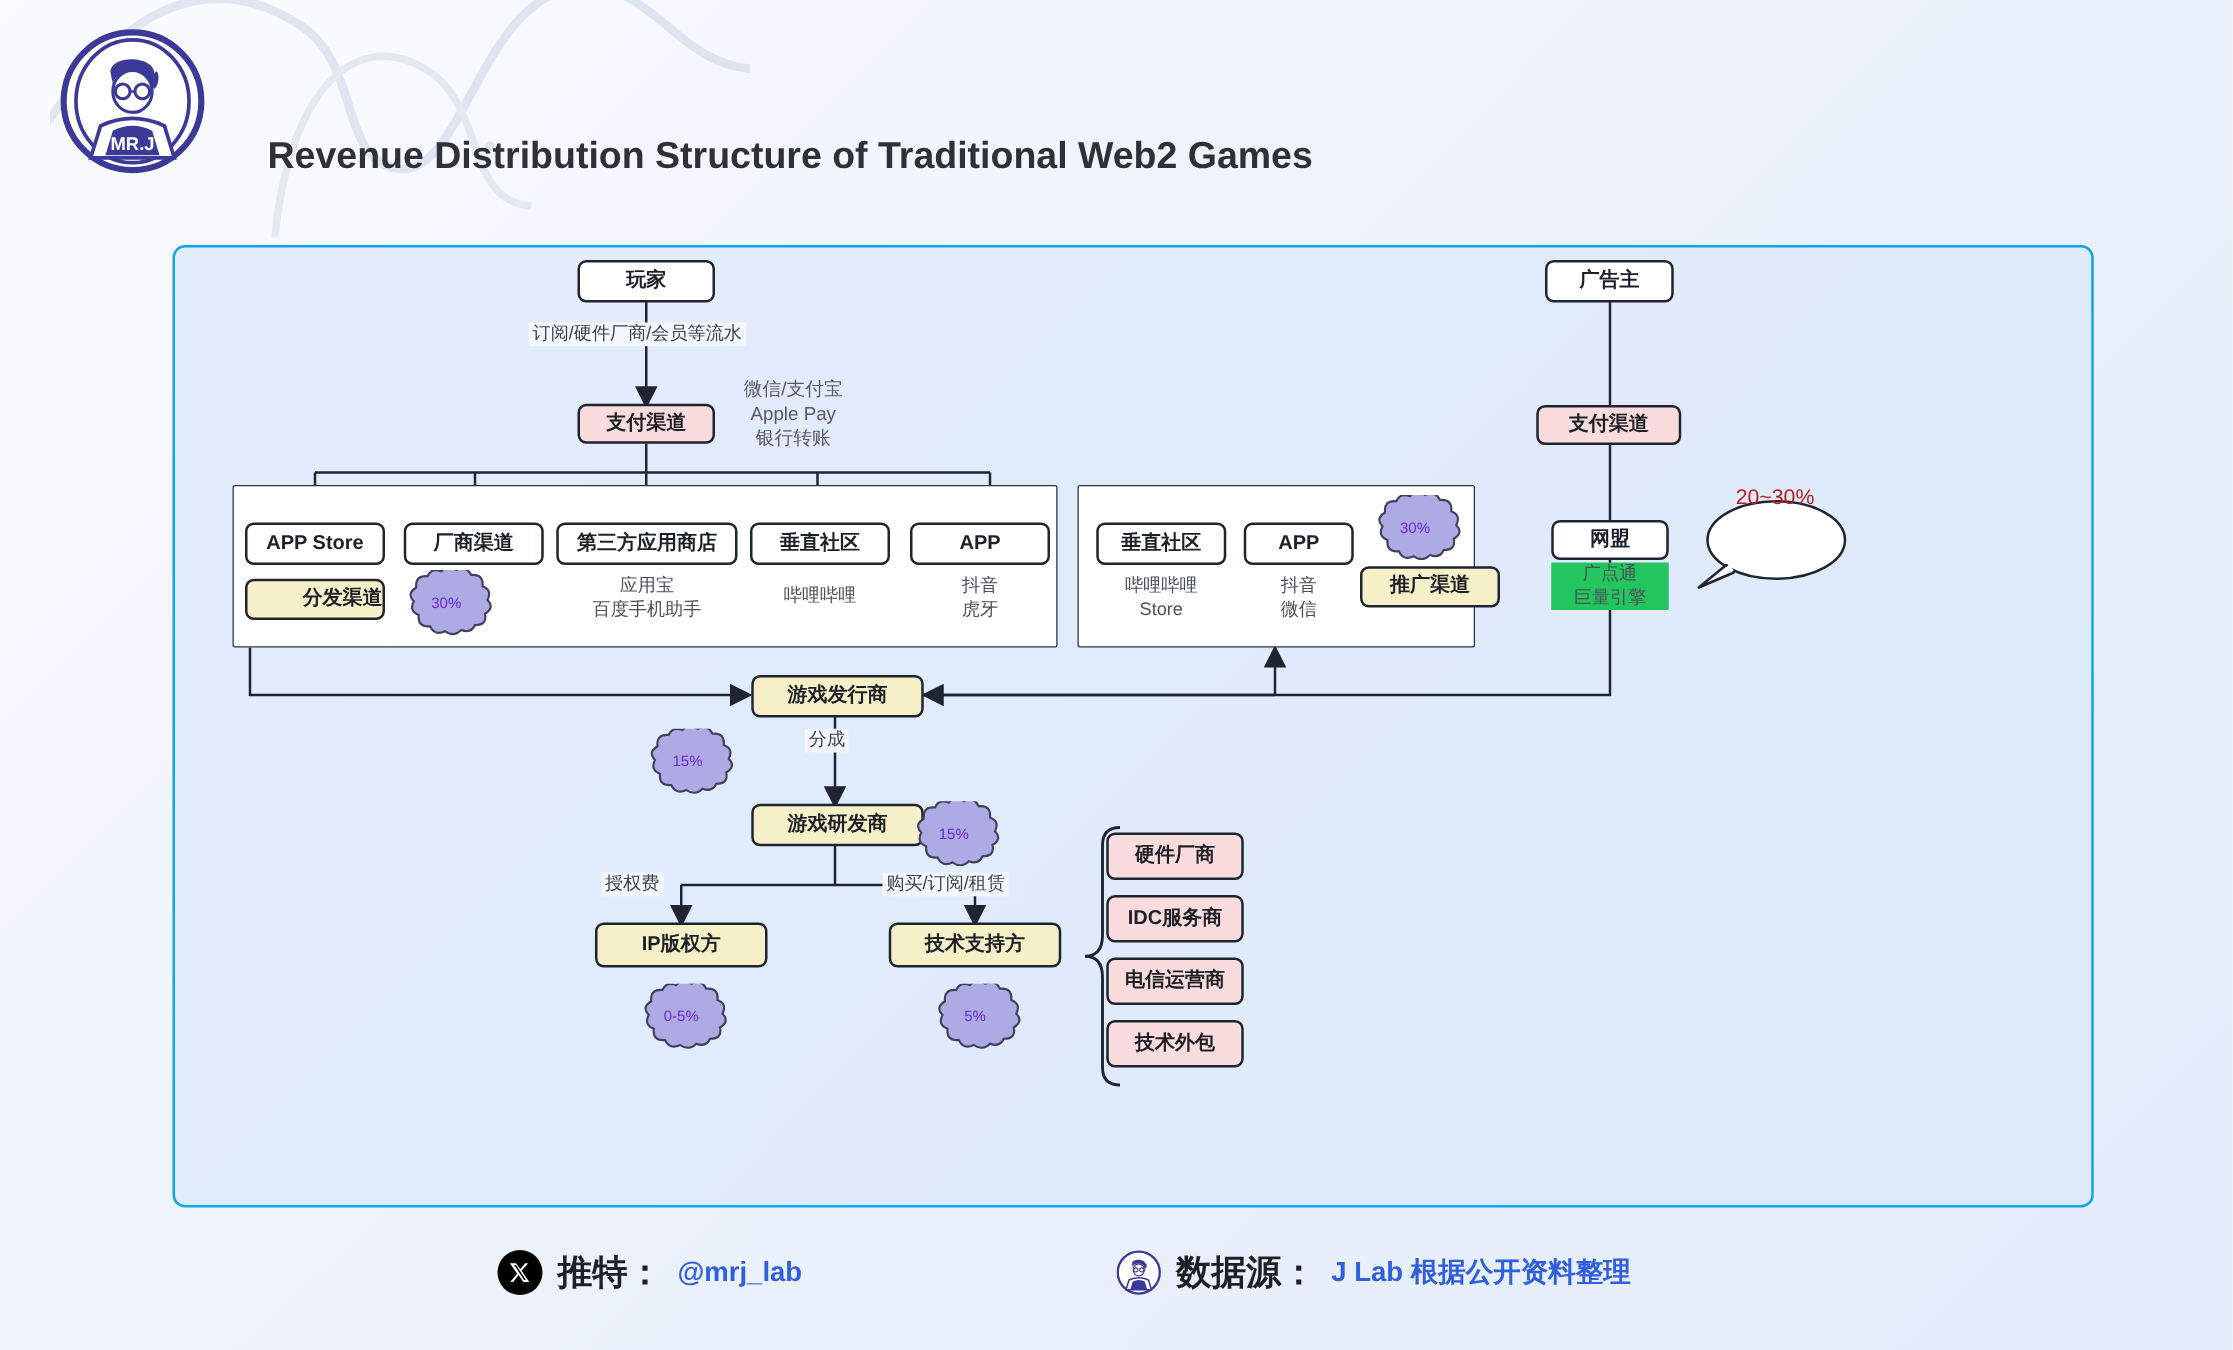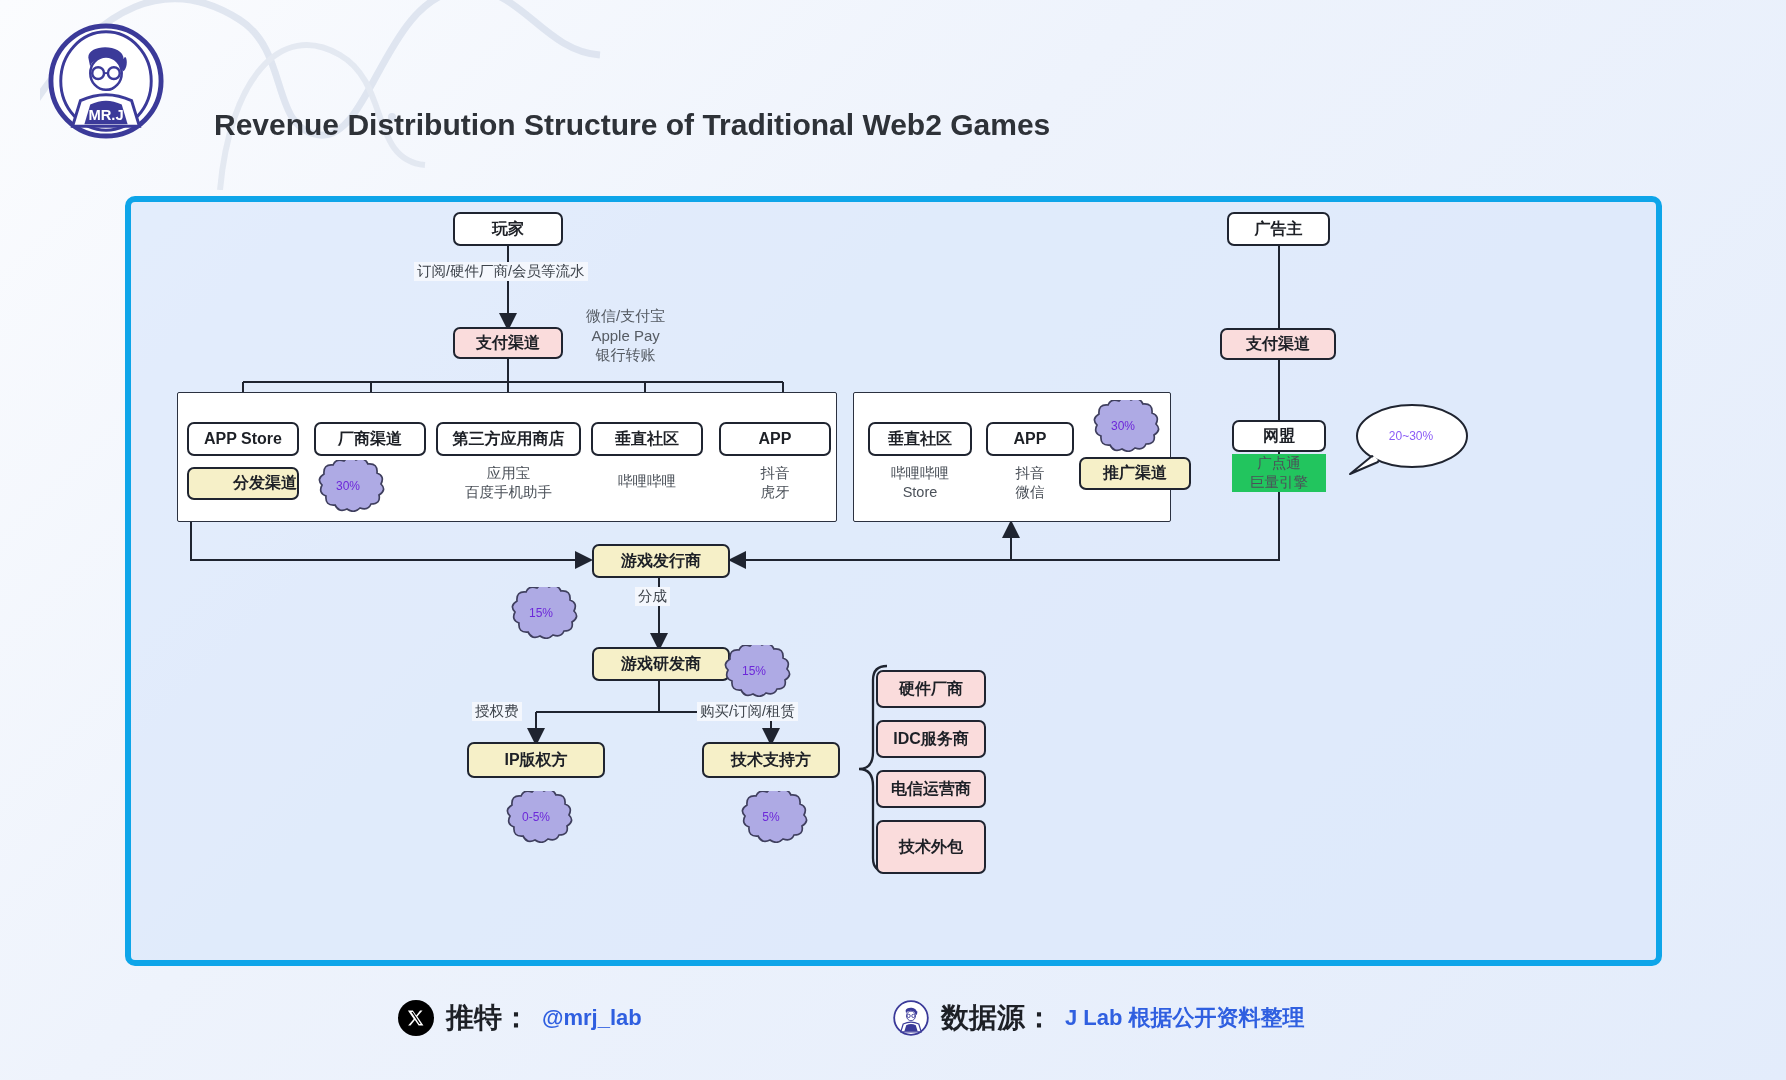--- a/index.html
+++ b/index.html
@@ -17,23 +17,23 @@
   
   .header { position:absolute; left:0; top:0; width:1786px; height:170px; }
   .logo { position:absolute; left:47px; top:22px; width:118px; height:118px; }
   .title-cn { position:absolute; left:212px; top:36px; font-size:46px; font-weight:bold;
               color:#15181d; letter-spacing:.5px; white-space:nowrap; }
   .title-en { position:absolute; left:214px; top:108px; font-size:30px; font-weight:bold;
               color:#2e3238; white-space:nowrap; }
 
   
   .canvas {
-    position:absolute; left:125px; top:196px; width:1537px; height:770px;
+    position:absolute; left:138px; top:196px; width:1537px; height:770px;
     background:rgba(219,231,251,.72);
-    border:6px solid #0ea5e9; border-radius:10px;
+    border:2px solid #0ea5e9; border-radius:10px;
   }
   .diagram { position:absolute; inset:0; }
   svg.edges { position:absolute; left:0; top:0; width:1537px; height:770px; overflow:visible; }
 
   
   .node {
     position:absolute; display:flex; align-items:center; justify-content:center;
     border:2px solid #1f2430; border-radius:7px; font-size:16px; color:#1d2026;
     font-weight:bold; text-align:center; line-height:1.15; white-space:nowrap;
   }
@@ -62,22 +62,22 @@
   
   .cloud {
     position:absolute; display:flex; align-items:center; justify-content:center;
     font-size:12px; color:#6d28d9; font-weight:normal;
   }
   .cloud span { position:relative; z-index:2; }
   .cloud svg { position:absolute; left:0; top:0; }
 
   
   .bubble {
-    position:absolute; display:flex; align-items:center; justify-content:center;
-    font-size:12px; color:#8b5cf6;
+    position:absolute; display:flex; align-items:flex-start; justify-content:center;
+    font-size:17px; color:#b91c1c;
   }
   .bubble span { position:relative; z-index:2; }
   .bubble svg { position:absolute; left:0; top:0; }
 
   
   .brace { position:absolute; }
 
   
   .footer { position:absolute; left:0; top:985px; width:1786px; height:70px; }
   .foot-item { position:absolute; display:flex; align-items:center; gap:12px; }
@@ -325,21 +325,21 @@
 
   <div class="node n-pink" style="left:745px; top:468px; width:110px; height:38px;">
     <span>硬件厂商</span>
   </div>
   <div class="node n-pink" style="left:745px; top:518px; width:110px; height:38px;">
     <span>IDC服务商</span>
   </div>
   <div class="node n-pink" style="left:745px; top:568px; width:110px; height:38px;">
     <span>电信运营商</span>
   </div>
-  <div class="node n-pink" style="left:745px; top:618px; width:110px; height:54px;align-items:center;">
+  <div class="node n-pink" style="left:745px; top:618px; width:110px; height:38px;align-items:center;">
     <span>技术外包</span>
   </div>
 
  </div>
 </div>
 
 <div class="footer">
 
   <div class="foot-item" style="left:398px; top:14px;">
     <span class="x-badge">

